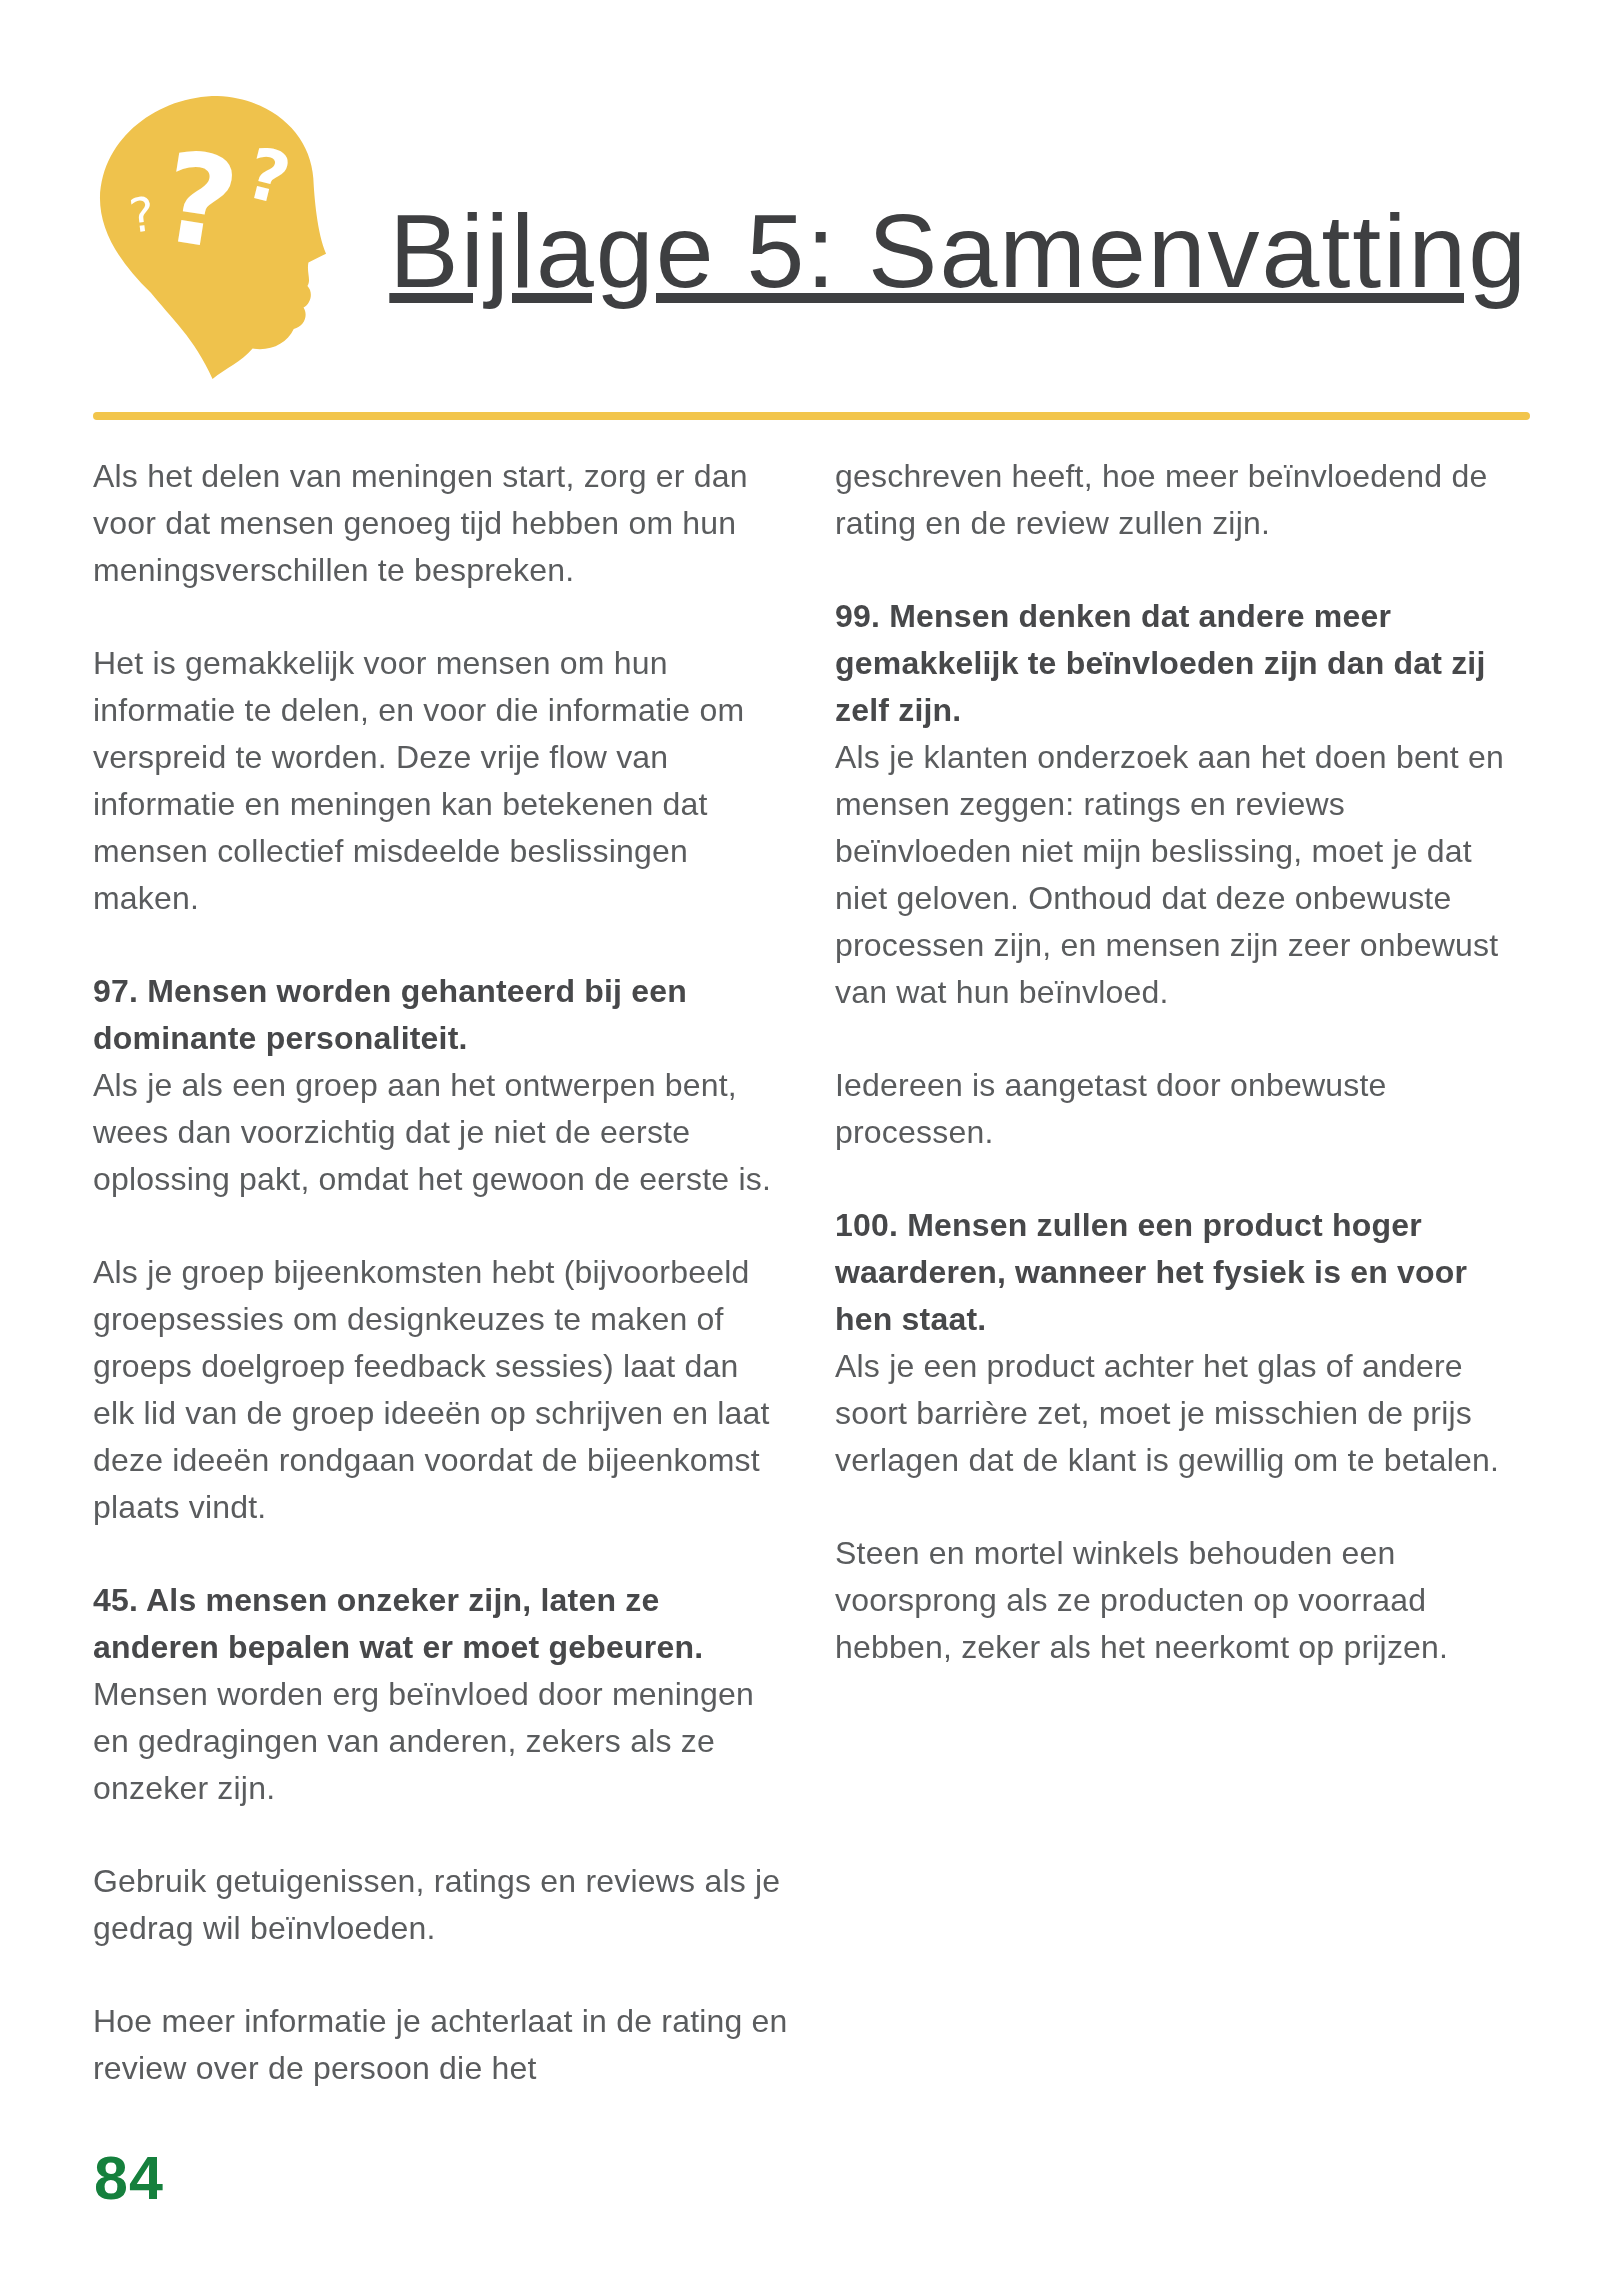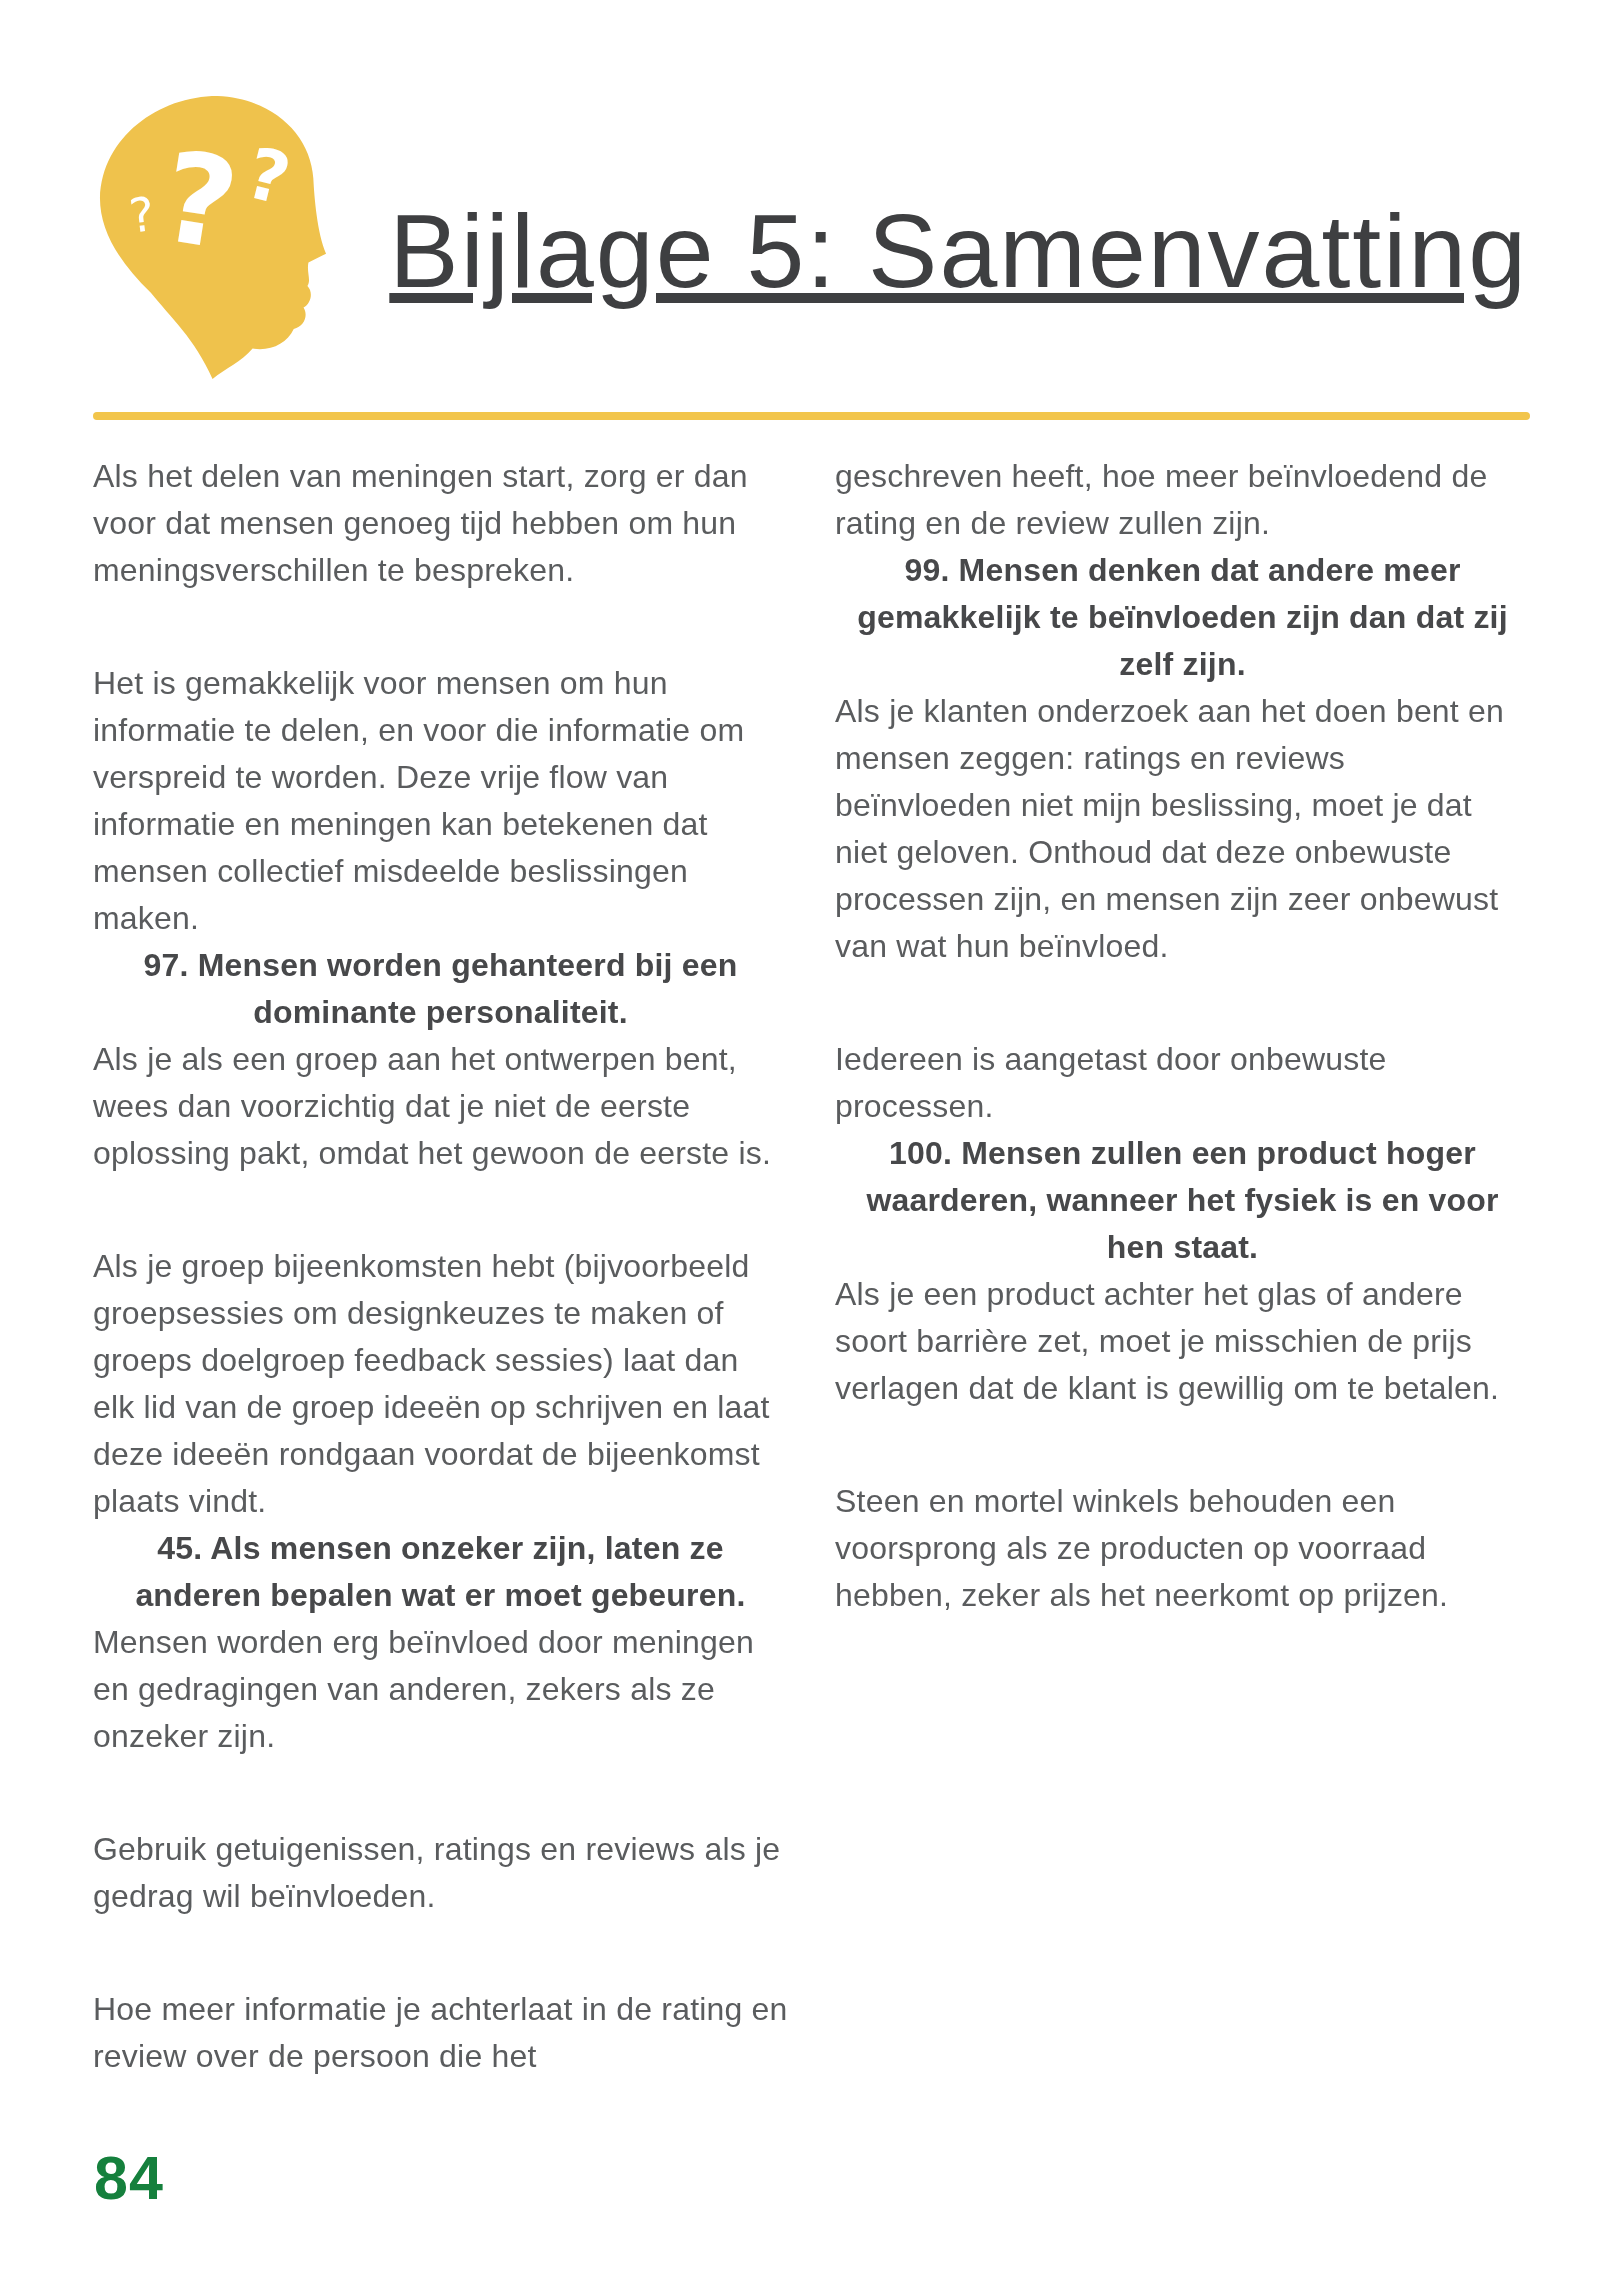--- a/index.html
+++ b/index.html
@@ -37,26 +37,26 @@
   .col{flex:1 1 0;min-width:0;}
   .col p, .col h3{
     margin:0;
     font-size:32px;
     line-height:47px;
     letter-spacing:0.2px;
   }
   .col .body-p{
     font-weight:300;
     color:#5A5C5E;
-    margin-top:66px;
+    margin-top:46px;
   }
   .col .heading{
     font-weight:700;
     color:#47484A;
-    text-align:center;
+    margin-top:46px;
   }
   .col > :first-child{margin-top:0;}
   
   .col .heading + .body-p{margin-top:0;}
   
   .page-number{
     position:absolute;left:94px;top:2143px;
     font-size:61px;font-weight:700;
     color:#15803d;
     letter-spacing:1px;

